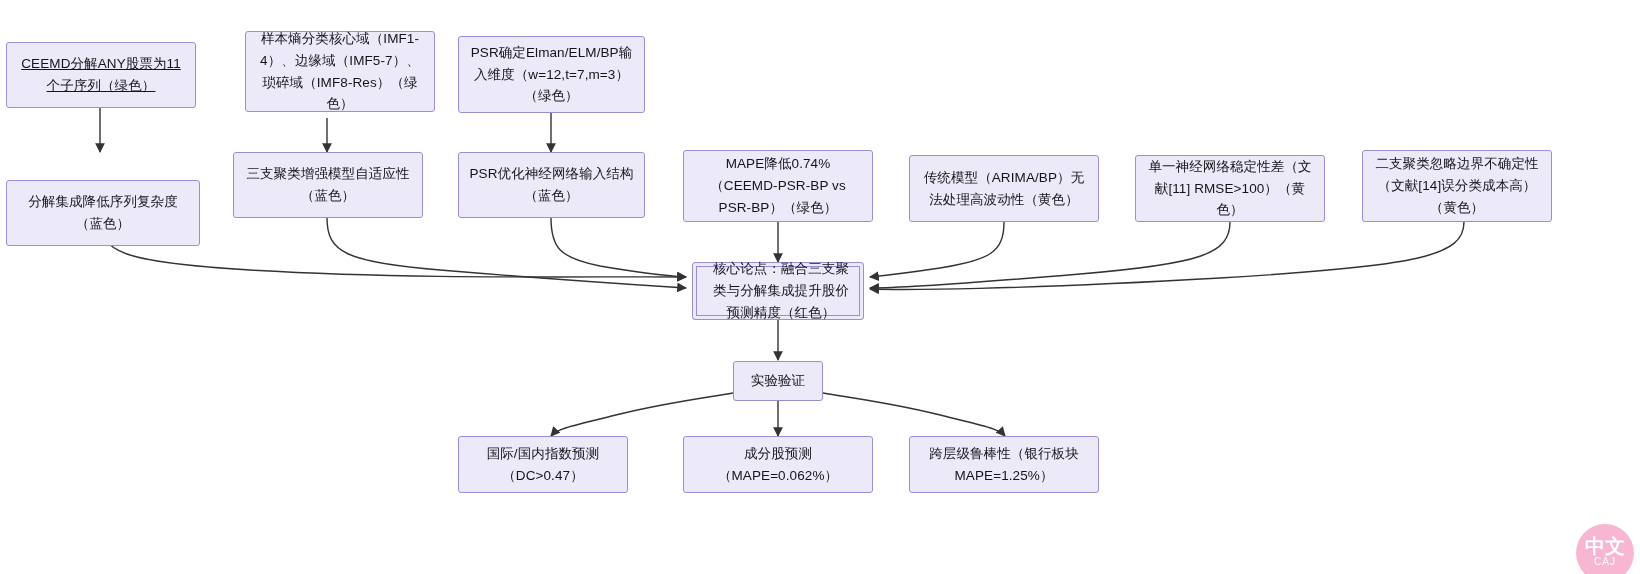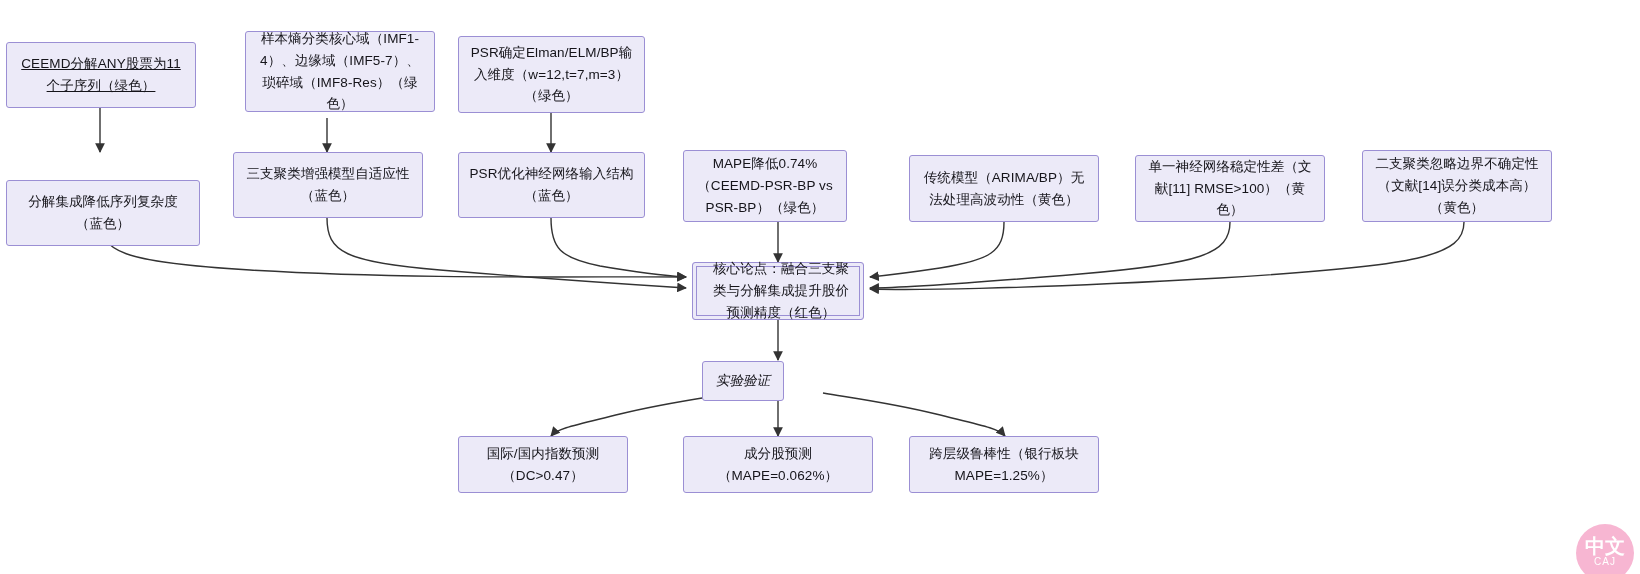--- a/index.html
+++ b/index.html
@@ -134,41 +134,41 @@
   </div>
 
   <div class="node" style="left:233px; top:152px; width:190px; height:66px;">
     <span class="txt">三支聚类增强模型自适应性（蓝色）</span>
   </div>
 
   <div class="node" style="left:458px; top:152px; width:187px; height:66px;">
     <span class="txt">PSR优化神经网络输入结构（蓝色）</span>
   </div>
 
-  <div class="node" style="left:683px; top:150px; width:164px; height:72px;">
+  <div class="node" style="left:683px; top:150px; width:190px; height:72px;">
     <span class="txt">MAPE降低0.74%（CEEMD-PSR-BP vs PSR-BP）（绿色）</span>
   </div>
 
   <div class="node" style="left:909px; top:155px; width:190px; height:67px;">
     <span class="txt">传统模型（ARIMA/BP）无法处理高波动性（黄色）</span>
   </div>
 
   <div class="node" style="left:1135px; top:155px; width:190px; height:67px;">
     <span class="txt">单一神经网络稳定性差（文献[11] RMSE&gt;100）（黄色）</span>
   </div>
 
   <div class="node" style="left:1362px; top:150px; width:190px; height:72px;">
     <span class="txt">二支聚类忽略边界不确定性（文献[14]误分类成本高）（黄色）</span>
   </div>
 
   <div class="node core" style="left:692px; top:262px; width:172px; height:58px;">
     <span class="txt">核心论点：融合三支聚类与分解集成提升股价预测精度（红色）</span>
   </div>
 
-  <div class="node" style="left:702px; top:361px; width:82px; height:40px;font-style:italic;">
+  <div class="node" style="left:733px; top:361px; width:90px; height:40px;">
     <span class="txt">实验验证</span>
   </div>
 
   <div class="node" style="left:458px; top:436px; width:170px; height:57px;">
     <span class="txt">国际/国内指数预测（DC&gt;0.47）</span>
   </div>
 
   <div class="node" style="left:683px; top:436px; width:190px; height:57px;">
     <span class="txt">成分股预测（MAPE=0.062%）</span>
   </div>

